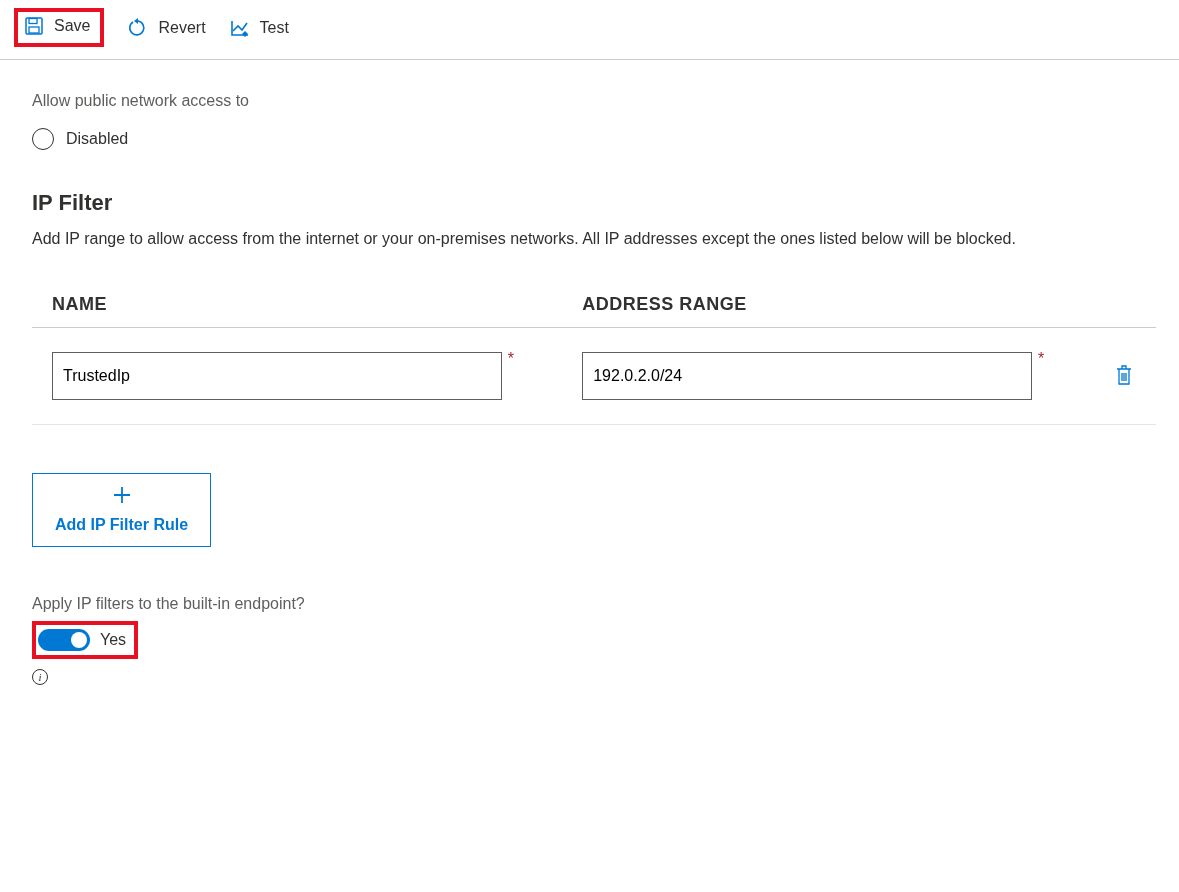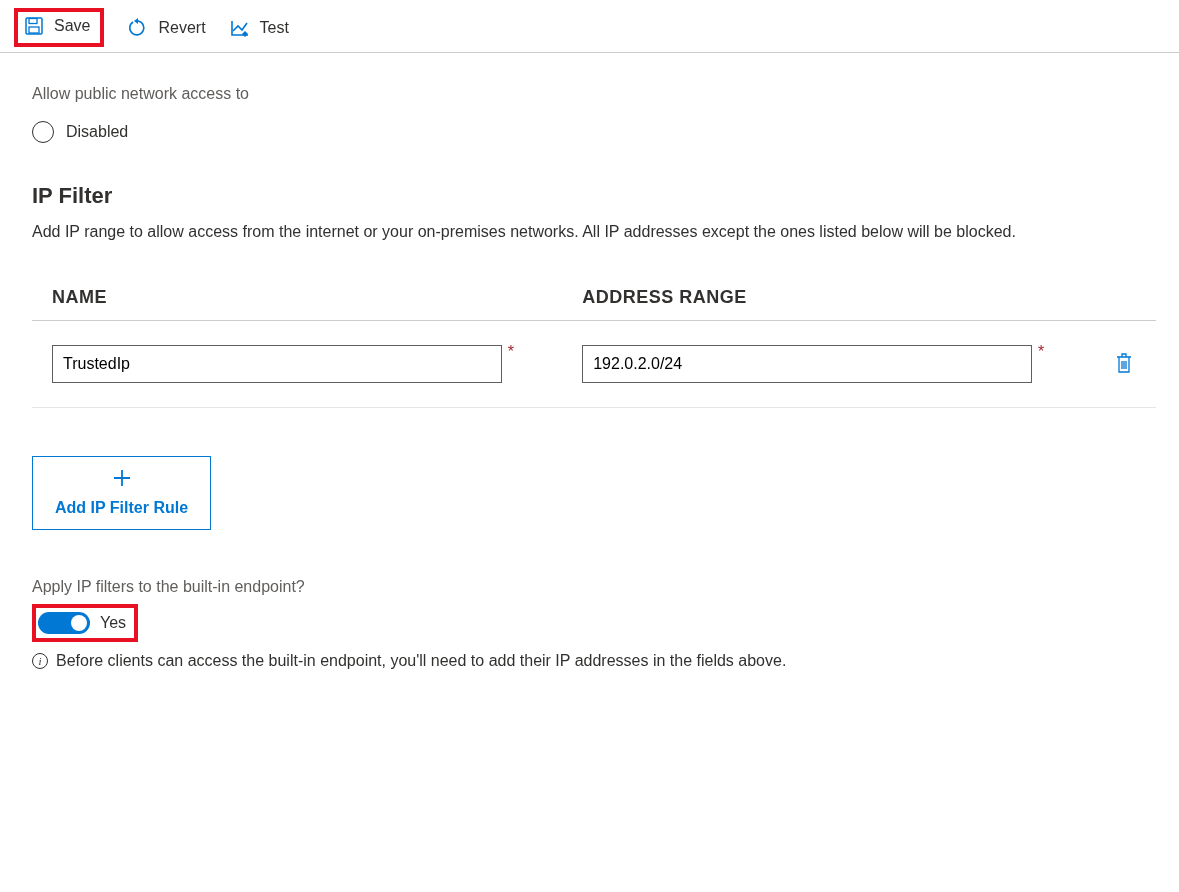--- a/index.html
+++ b/index.html
@@ -8,21 +8,21 @@
     padding: 0;
     font-family: "Segoe UI", -apple-system, sans-serif;
     font-size: 14px;
     color: #323130;
     background: #fff;
     width: 1179px;
   }
   .toolbar {
     display: flex;
     align-items: center;
-    padding: 8px 20px 5px 20px;
+    padding: 8px 20px 12px 20px;
     border-bottom: 1px solid #ccc;
     gap: 24px;
   }
   .toolbar-btn {
     display: inline-flex;
     align-items: center;
     gap: 10px;
     cursor: pointer;
     font-size: 16px;
   }
@@ -93,21 +93,21 @@
     padding: 24px 20px;
     border-bottom: 1px solid #e5e5e5;
     vertical-align: middle;
   }
   .col-name { width: 500px; }
   .col-range { width: 500px; }
   .col-action { width: 60px; text-align: center; }
   .field-wrap { position: relative; display: inline-block; width: 100%; max-width: 450px; }
   .text-input {
     width: 100%;
-    height: 38px;
+    height: 48px;
     padding: 4px 10px;
     font-size: 16px;
     border: 1px solid #605e5c;
     background: #fff;
     font-family: inherit;
   }
   .req { color: #a4262c; position: absolute; top: -2px; right: -12px; font-size: 16px; }
   .trash-btn {
     display: inline-flex;
     align-items: center; justify-content: center;
@@ -266,17 +266,16 @@
     <span class="highlight-red-toggle">
       <span class="toggle-row">
         <span class="toggle">
           <span class="toggle-knob"></span>
         </span>
         <span class="toggle-text">Yes</span>
       </span>
     </span>
     <div class="info-row">
       <span class="info-icon">i</span>
-      <span>Before clients can access the built-in endpoint, you'll need to add their IP addresses in the fields above.</span>
     </div>
   </div>
 
 </div>
 
 </body></html>

